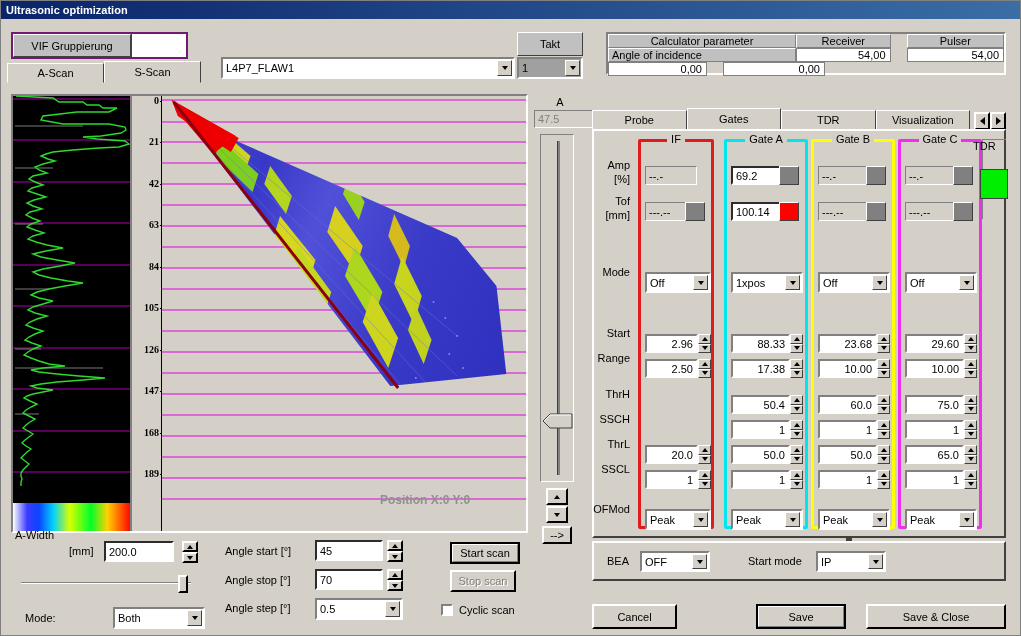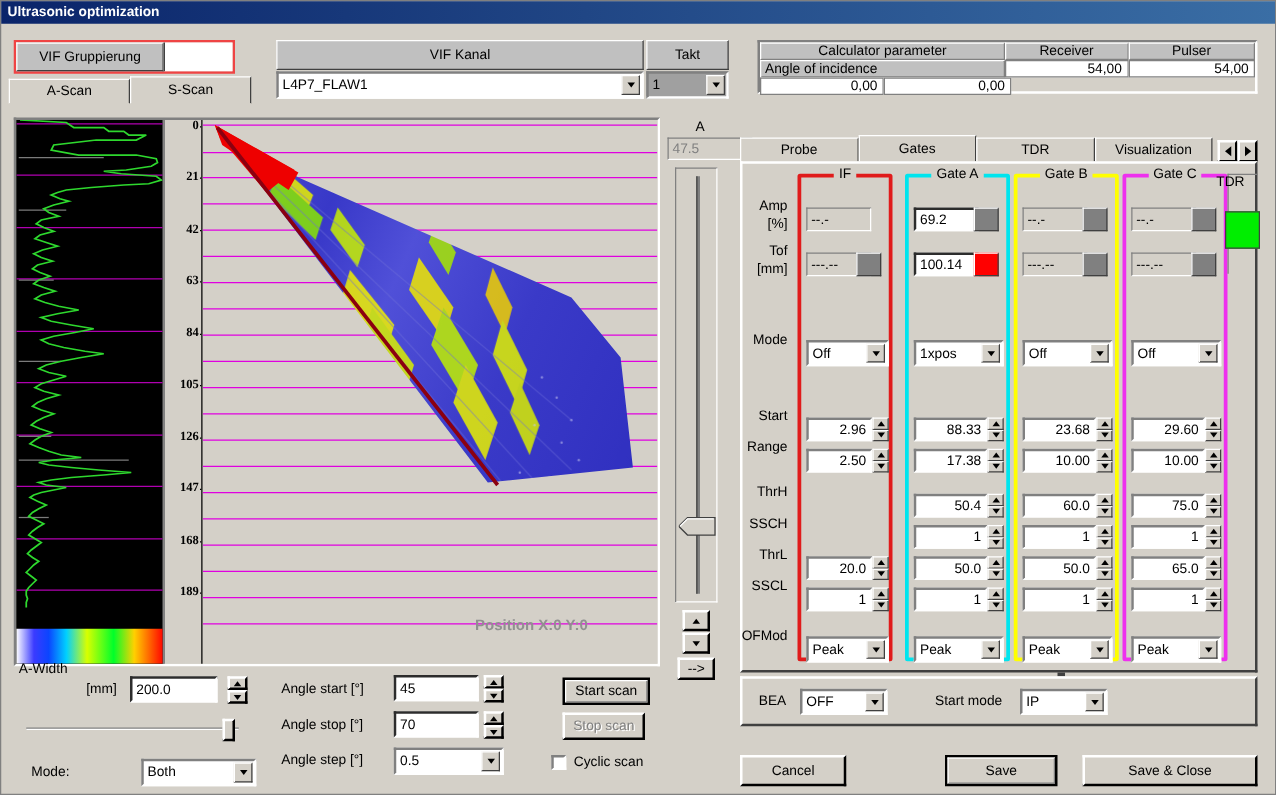--- a/index.html
+++ b/index.html
@@ -100,21 +100,21 @@
   .tab {
     background:#d4d0c8; font-size:11px;
     border:1px solid; border-top-color:#fff; border-left-color:#fff;
     border-right-color:#404040; border-bottom-color:#d4d0c8;
     display:flex; align-items:center; justify-content:center;
   }
   .tab.active { font-weight:normal; }
 
   
   #vifGrp { position:absolute; left:10px; top:31px; width:177px; height:27px;
-            border:2px solid #ef4444; display:flex; background:#d4d0c8; }
+            border:2px solid #701a75; display:flex; background:#d4d0c8; }
   #vifGrpBtn { flex:1; }
   #vifGrpVal { width:55px; background:#fff; border-left:1px solid #404040; }
 
   #leftTabs { position:absolute; left:6px; top:60px; width:196px; height:22px; }
   #leftTabs .tab { height:21px; }
 
   #vifKanalHdr { position:absolute; left:220px; top:31px; width:294px; height:24px; }
   #taktHdr { position:absolute; left:516px; top:31px; width:66px; height:24px; }
   #vifKanalCombo { position:absolute; left:220px; top:56px; width:294px; height:22px; }
   #taktCombo { position:absolute; left:516px; top:56px; width:66px; height:22px;
@@ -195,21 +195,21 @@
     background:#c0c0c0; display:flex; align-items:center; justify-content:center;
     border:1px solid; border-top-color:#fff; border-left-color:#fff;
     border-right-color:#808080; border-bottom-color:#808080; font-size:11px; }
   #calcTable .name-cell {
     background:#c0c0c0; display:flex; align-items:center; padding-left:3px;
     border:1px solid; border-top-color:#fff; border-left-color:#fff;
     border-right-color:#808080; border-bottom-color:#808080; font-size:11px; }
   #calcTable .val-cell {
     background:#fff; display:flex; align-items:center; justify-content:flex-end;
     padding-right:4px; border:1px solid #808080; font-size:11px; }
-  .c1 { width:197px; } .c2 { width:99px; } .c3 { width:102px; }
+  .c1 { width:197px; } .c2 { width:99px; } .c3 { width:102px;margin-left:16px; }
 
   #tabsRight { position:absolute; left:591px; top:107px; width:414px; height:22px;
                display:flex; align-items:flex-end; }
   #tabsRight .tab { height:21px; }
   #tabArrows { display:flex; margin-left:4px; }
   #tabArrows .btn { width:16px; height:18px; }
 
   #gatesPanel { position:absolute; left:591px; top:128px; width:414px; height:409px;
     background:#d4d0c8; border:2px solid;
     border-top-color:#fff; border-left-color:#fff;
@@ -267,23 +267,20 @@
 
   <div id="leftTabs" class="tabrow">
     <div class="tab" style="width:97px;background:#d4d0c8;height:20px;">
       <span>A-Scan</span>
     </div>
     <div class="tab active" style="width:97px;height:22px;">
       <span>S-Scan</span>
     </div>
   </div>
 
-  <div id="vifKanalHdr" class="grp-hdr">
-    <span>VIF Kanal</span>
-  </div>
   <div id="taktHdr" class="grp-hdr">
     <span>Takt</span>
   </div>
   <div id="vifKanalCombo" class="combo">
     <span>L4P7_FLAW1</span>
     <span class="arrow">
         <i class="tri-d"></i>
       </span>
   </div>
   <div id="taktCombo" class="combo">

